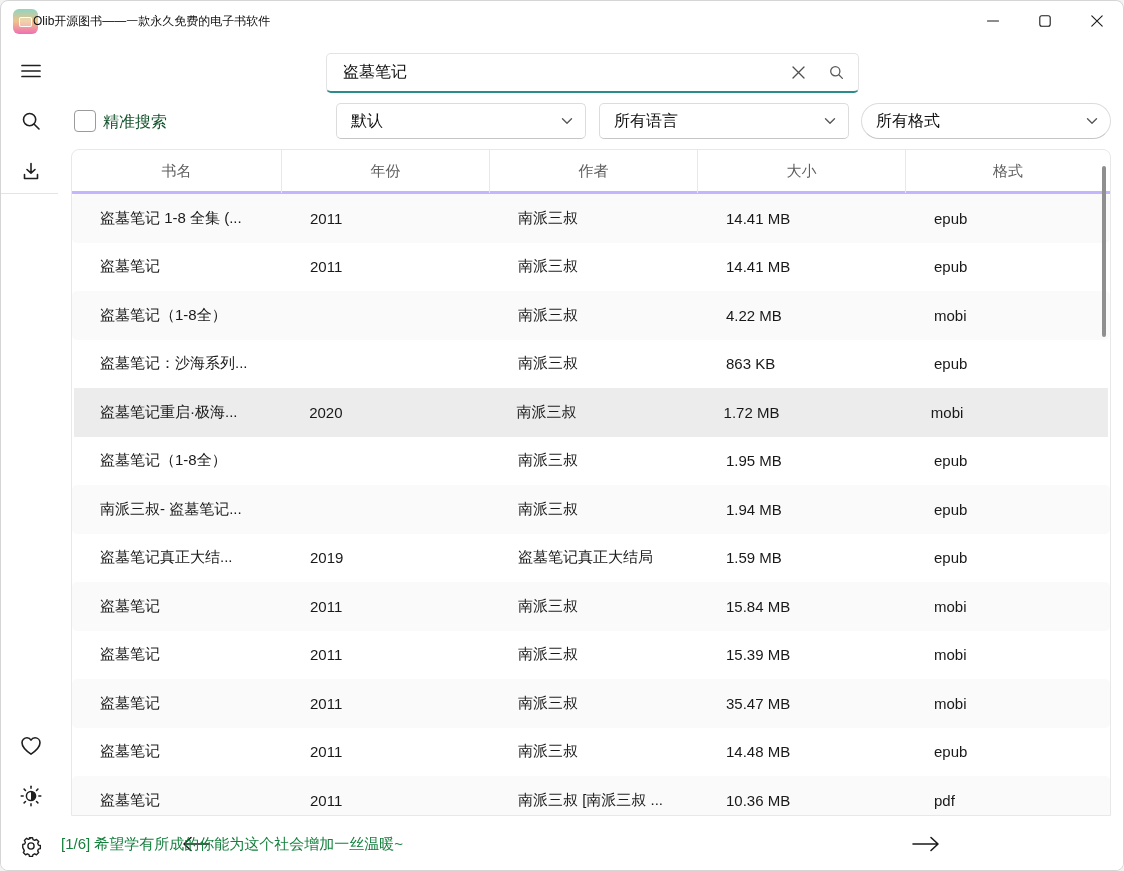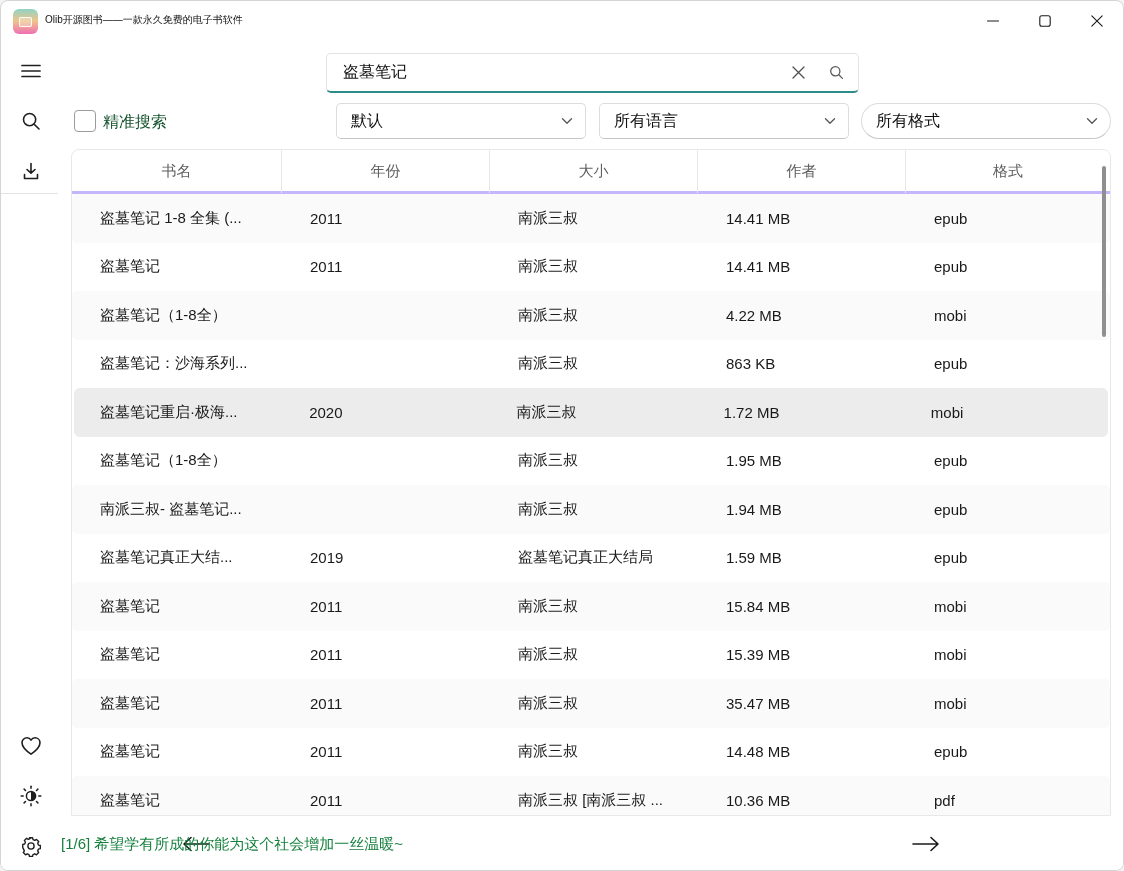--- a/index.html
+++ b/index.html
@@ -12,21 +12,21 @@
   }
 
   
   .titlebar { position:absolute; left:0; top:0; width:100%; height:40px; display:flex; align-items:center; }
   .app-icon {
     position:absolute; left:12px; top:8px; width:25px; height:25px; border-radius:6px;
     background:linear-gradient(180deg,#8fd4c4 0%,#efc489 48%,#ef6fb4 100%);
     display:flex; align-items:center; justify-content:center;
   }
   .app-icon .glyph { width:13px; height:10px; border:1.3px solid rgba(255,255,255,.95); border-radius:2px; background:rgba(255,255,255,.25); }
-  .titlebar .title { position:absolute; left:44px; top:12px; font-size:10px; color:#111; white-space:nowrap; }
+  .titlebar .title { position:absolute; left:32px; top:12px; font-size:12px; color:#111; white-space:nowrap; }
   .win-controls { position:absolute; right:0; top:0; height:40px; display:flex; }
   .win-btn { width:52px; height:40px; border:none; background:transparent; display:flex; align-items:center; justify-content:center; cursor:pointer; }
   .win-btn svg { display:block; }
 
   
   .sidebar { position:absolute; left:0; top:40px; width:60px; height:831px; background:#fff; }
   .side-btn { position:absolute; left:9px; width:42px; height:38px; border:none; background:transparent; border-radius:5px; display:flex; align-items:center; justify-content:center; cursor:pointer; }
   .sb-menu { top:11px; } .sb-search { top:61px; } .sb-download { top:111px; }
   .sb-fav { top:686px; } .sb-theme { top:736px; } .sb-settings { top:786px; }
   .side-divider { position:absolute; left:0; top:152px; width:57px; height:1px; background:#e4e4e4; }
@@ -60,21 +60,21 @@
     position:absolute; left:70px; top:148px; width:1040px; height:667px; background:#fff;
     border:1px solid #e8e8e8; border-radius:8px 8px 0 0; overflow:hidden;
   }
   .thead { display:flex; height:44px; align-items:center; border-bottom:3px solid #c4b5fd; }
   .th { font-size:15px; color:#5f5f5f; text-align:center; height:44px; line-height:44px; border-right:1px solid #e8e8e8; white-space:nowrap; overflow:hidden; }
   .th:last-child { border-right:none; }
   .c0 { width:210px; } .c1 { width:208px; } .c2 { width:208px; } .c3 { width:208px; } .c4 { width:204px; }
   .tbody { position:relative; }
   .trow { display:flex; height:48.5px; align-items:center; }
   .trow.alt { background:#fafafa; border-radius:5px; }
-  .trow.selected { background:#ececec; border-radius:6px; margin:0 2px; }
+  .trow.selected { background:#ececec; border-radius:0; margin:0 2px; }
   .td { font-size:15px; color:#191919; padding-left:28px; white-space:nowrap; overflow:hidden; }
   .trow.selected .td { padding-left:26px; }
 
   .scroll-thumb { position:absolute; left:1101px; top:165px; width:4px; height:171px; background:#8f8f8f; border-radius:2px; cursor:grab; }
 
   
   .footer { position:absolute; left:60px; top:815px; width:1064px; height:56px; background:#fff; }
   .pager-btn { position:absolute; top:12px; width:40px; height:32px; border:none; background:transparent; cursor:pointer; display:flex; align-items:center; justify-content:center; }
   .pager-prev { left:115px; } .pager-next { left:845px; }
   .footer .status { position:absolute; left:0; top:19px; width:100%; text-align:left; font-size:15px; color:#15803d; }
@@ -193,22 +193,22 @@
     <span class="cb-value">所有格式</span>
     <svg width="12" height="8" viewBox="0 0 12 8">
         <path d="M1.5 1.8 L6 6.2 L10.5 1.8" fill="none" stroke="#5a5a5a" stroke-width="1.4"></path>
       </svg>
   </div>
 
   <section class="table-card">
     <div class="thead">
       <span class="th c0">书名</span>
       <span class="th c1">年份</span>
+      <span class="th c2">作者</span>
       <span class="th c3">大小</span>
-      <span class="th c2">作者</span>
       <span class="th c4">格式</span>
     </div>
     <div class="tbody">
         <div class="trow alt">
     <span class="td c0">盗墓笔记 1-8 全集 (...</span>
     <span class="td c1">2011</span>
     <span class="td c2">南派三叔</span>
     <span class="td c3">14.41 MB</span>
     <span class="td c4">epub</span>
   </div>

